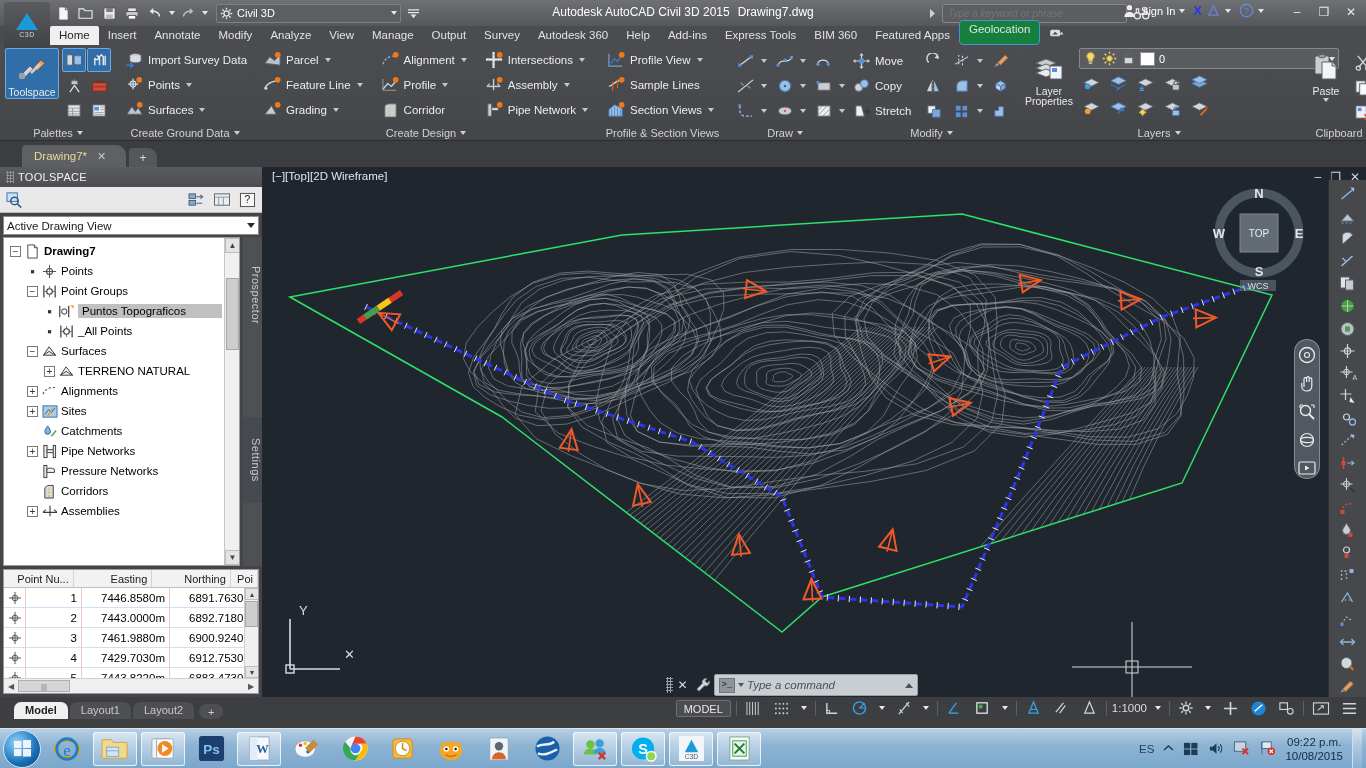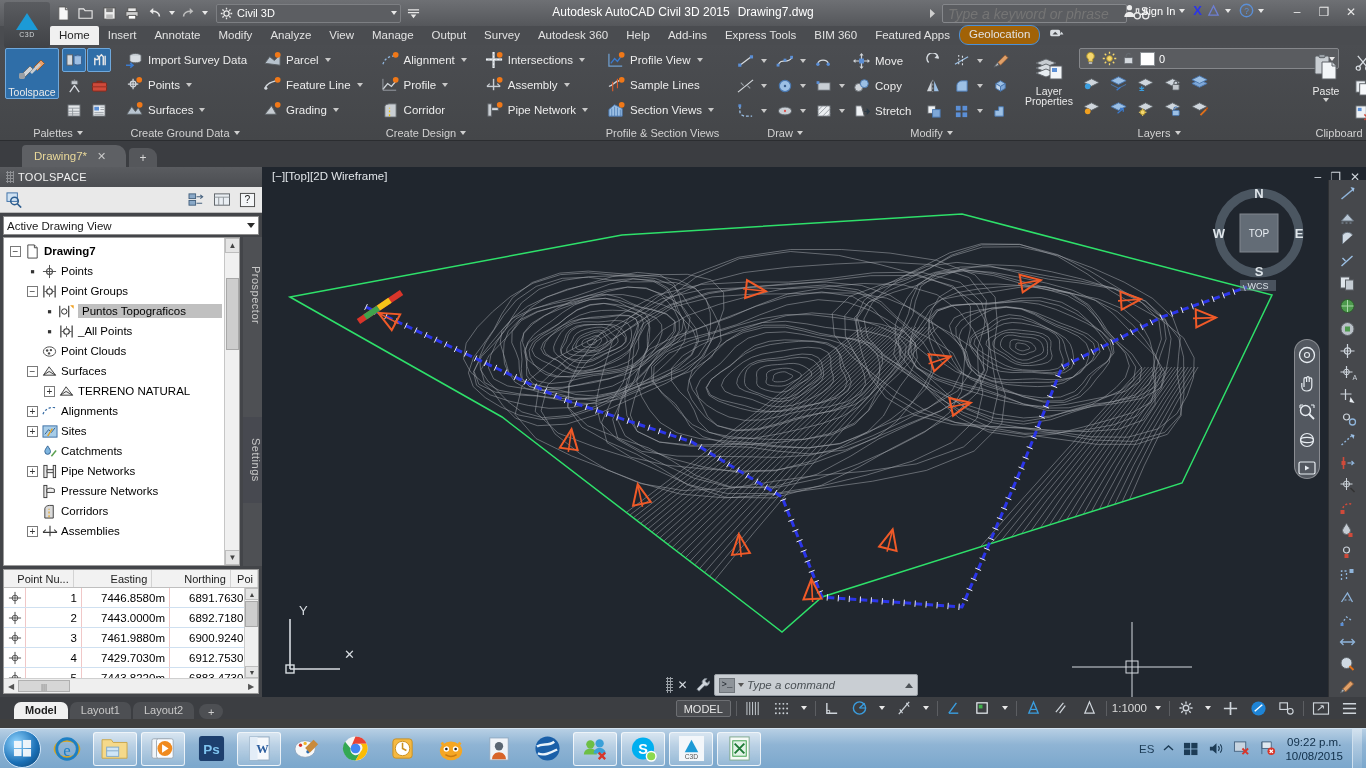--- a/index.html
+++ b/index.html
@@ -48,38 +48,38 @@
     position:absolute; left:0; right:0; text-align:center; top:5px;
     font-size:12px; color:#ffffff; pointer-events:none;
   }
   .title-text .dwg{ margin-left:8px; }
   .searchwrap{
     position:absolute; right:214px; top:3px; display:flex; align-items:center; gap:3px;
   }
   .search-caret{width:14px;height:19px;display:flex;align-items:center;justify-content:center;}
   .searchbox{
     width:185px;height:19px;background:#5b5d61;border:1px solid #85878b;border-radius:2px;
-    color:#b9bbbe; font-style:italic; font-size:14px; padding:0 5px; line-height:17px;
+    color:#b9bbbe; font-style:italic; font-size:10px; padding:0 5px; line-height:17px;
   }
   .signin{
     position:absolute; right:102px; top:3px; display:flex; align-items:center; gap:4px; font-size:11px; color:#fff;
   }
   .wincontrols{position:absolute; right:2px; top:2px; display:flex; gap:1px;}
   .wc{width:26px;height:20px;display:flex;align-items:center;justify-content:center;color:#e9e9e9;font-size:12px;}
 
   
   .ribbontabs{
     position:absolute; top:26px; left:0; width:1366px; height:19px;
     background:#4a4c50; display:flex; align-items:flex-end; padding-left:50px;
   }
   .rtab{
     height:19px; padding:0 9px; line-height:19px; font-size:11.5px; color:#e2e2e2; cursor:default;margin-top:7px;
   }
   .rtab.active{ background:#f0f0f0; color:#262626; border-radius:2px 2px 0 0; }
-  .rtab.outlined{ border:1px solid #4a90d9; background:#a16207; border-radius:9px; line-height:17px; height:20px;}
+  .rtab.outlined{ border:1px solid #4a90d9; background:#15803d; border-radius:4px; line-height:17px; height:25px;}
 
   
   .ribbon{
     position:absolute; top:45px; left:0; width:1366px; height:96px;
     background:linear-gradient(#4b4d51,#444649);
     border-bottom:1px solid #2b2d30;
     display:flex;
   }
   .panel{ position:relative; height:96px; display:flex; flex-direction:column; }
   .panel-body{ flex:1; display:flex; align-items:flex-start; padding:3px 5px 0 5px; gap:3px;}
@@ -1111,32 +1111,20 @@
             <div class="tnode" style="padding-left: 40px;">
               <div class="exp" style="border: none; font-size: 13px;">▪</div>
               <div class="ic">
                 <svg width="15" height="15" viewBox="0 0 16 16">
                   <path d="M2 1.5v13M14 1.5v13" stroke="#2b2b2b" stroke-width="1.2"></path>
                   <circle cx="8" cy="8" r="3" fill="none" stroke="#2b2b2b" stroke-width="1.1"></circle>
                   <path d="M8 4V2.5M8 12v1.5M4 8H2.8M13.2 8H12" stroke="#2b2b2b"></path>
                 </svg>
               </div>
               <div class="tx">_All Points</div>
-            </div>
-            <div class="tnode" style="padding-left: 23px;">
-              <div class="expspace"></div>
-              <div class="ic">
-                <svg width="15" height="15" viewBox="0 0 16 16">
-                  <ellipse cx="8" cy="8" rx="6.5" ry="5" fill="none" stroke="#4a4a4a"></ellipse>
-                  <circle cx="5.5" cy="7" r="1.3" fill="#4a4a4a"></circle>
-                  <circle cx="9.5" cy="6.5" r="1.3" fill="#4a4a4a"></circle>
-                  <circle cx="7.5" cy="10" r="1.3" fill="#4a4a4a"></circle>
-                </svg>
-              </div>
-              <div class="tx">Point Clouds</div>
             </div>
             <div class="tnode" style="padding-left: 23px;">
               <div class="exp">−</div>
               <div class="ic">
                 <svg width="16" height="14" viewBox="0 0 17 15">
                   <path d="M1.5 12l6-9 7 9z" fill="#f0f0f0" stroke="#3a3a3a"></path>
                   <path d="M1.5 12l6-4 7 4" fill="none" stroke="#3a3a3a"></path>
                 </svg>
               </div>
               <div class="tx">Surfaces</div>

